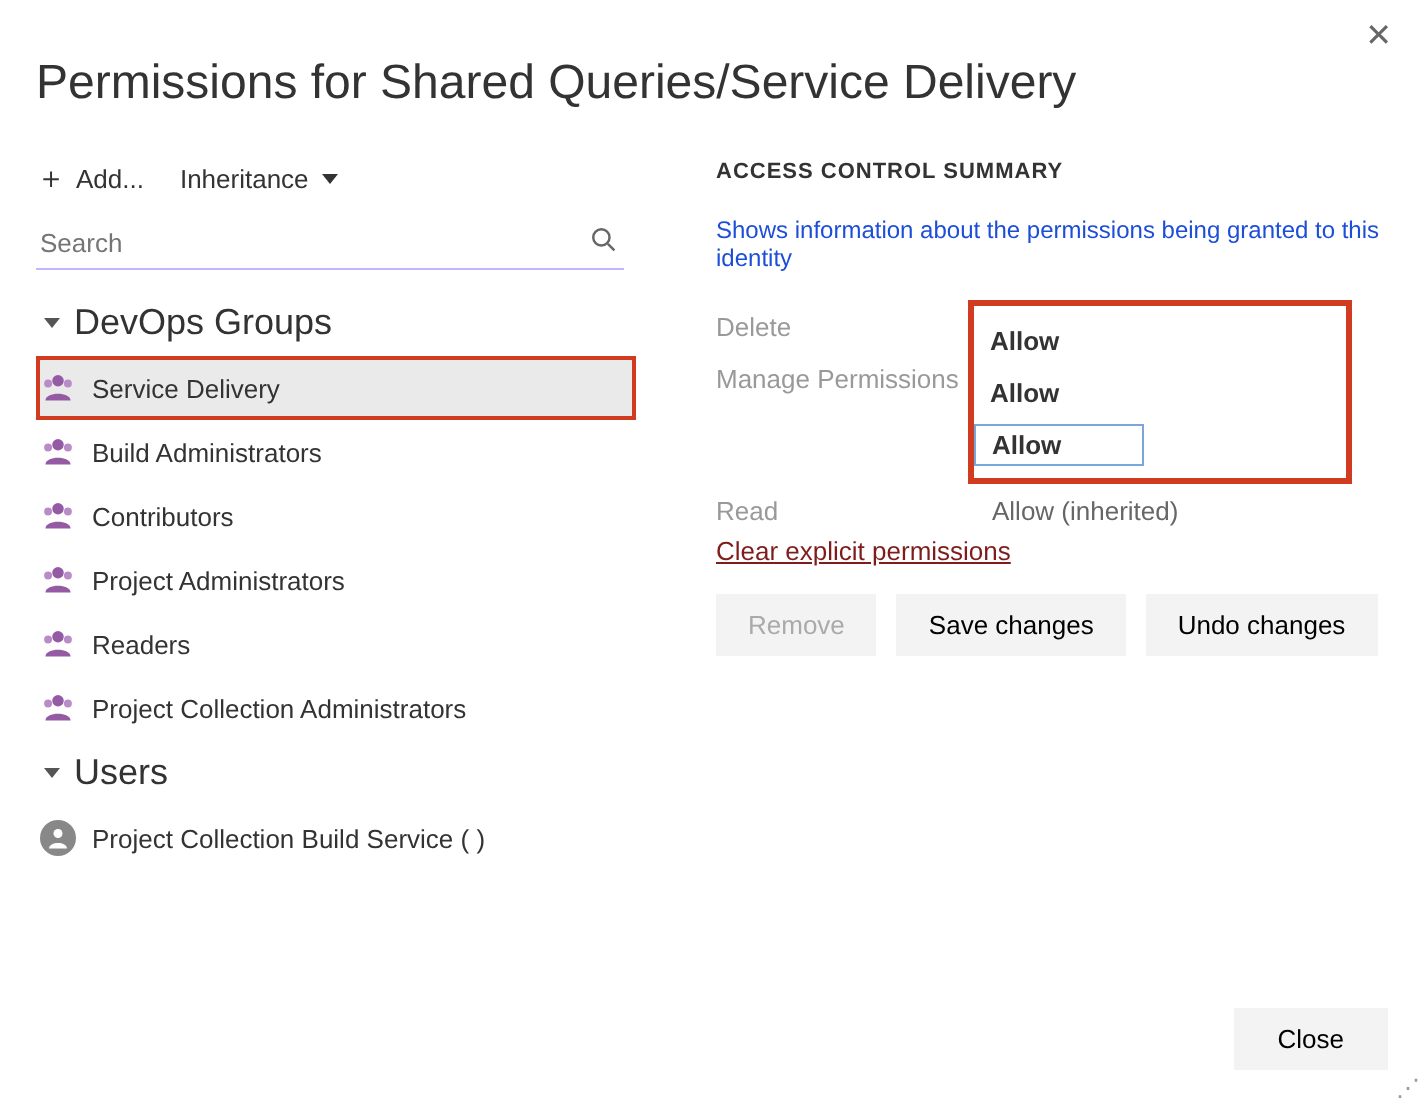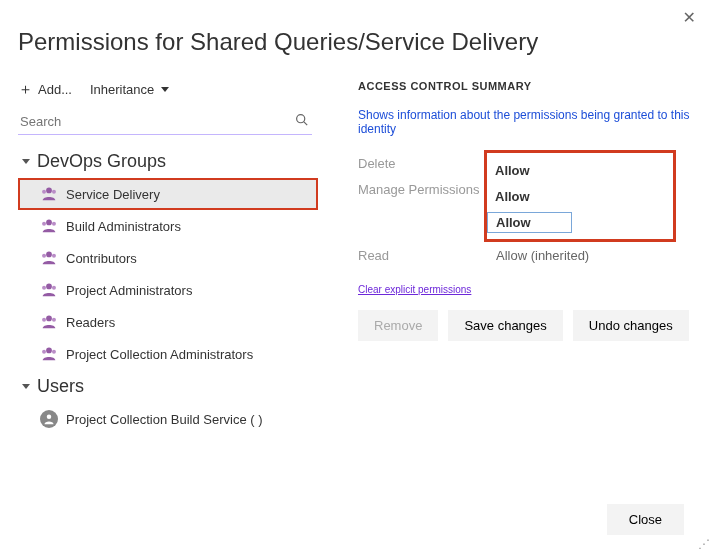--- a/index.html
+++ b/index.html
@@ -101,21 +101,21 @@
     width: 0; height: 0;
     border-left: 4px solid transparent;
     border-right: 4px solid transparent;
     border-top: 5px solid #555;
     margin-right: 3px;
   }
   .item {
     display: flex;
     align-items: center;
     gap: 8px;
-    padding: 5px 6px 5px 20px;
+    padding: 5px 6px 5px 0;
     cursor: pointer;
     border: 2px solid transparent;
   }
   .item.selected {
     background: #eaeaea;
     border: 2px solid #d13b1f;
   }
   .group-icon {
     width: 18px;
     height: 18px;
@@ -169,24 +169,23 @@
     border: 1px solid #7aa7d9;
     padding: 2px 40px 2px 8px;
   }
   .highlight-box {
     border: 3px solid #d13b1f;
     padding: 4px 13px 4px 0;
     margin-left: -4px;
     width: 192px;
   }
   .clear-link {
-    color: #6d28d9;
+    color: #7f1d1d;
     text-decoration: underline;
-    font-size: 10px;
-    margin-top: 16px;
+    font-size: 13px;
     display: inline-block;
     cursor: pointer;
   }
   .btn-row {
     display: flex;
     gap: 10px;
     margin-top: 14px;
   }
   .btn {
     padding: 8px 16px;
@@ -194,21 +193,21 @@
     background: #f3f3f3;
     border: none;
     cursor: pointer;
   }
   .btn.disabled {
     color: #aaa;
   }
   .footer {
     position: absolute;
     bottom: 14px;
-    right: 28px;
+    right: 18px;
   }
   .close-btn {
     padding: 8px 22px;
     background: #f3f3f3;
     border: none;
     font-size: 13px;
     cursor: pointer;
   }
   .resize-grip {
     position: absolute;

